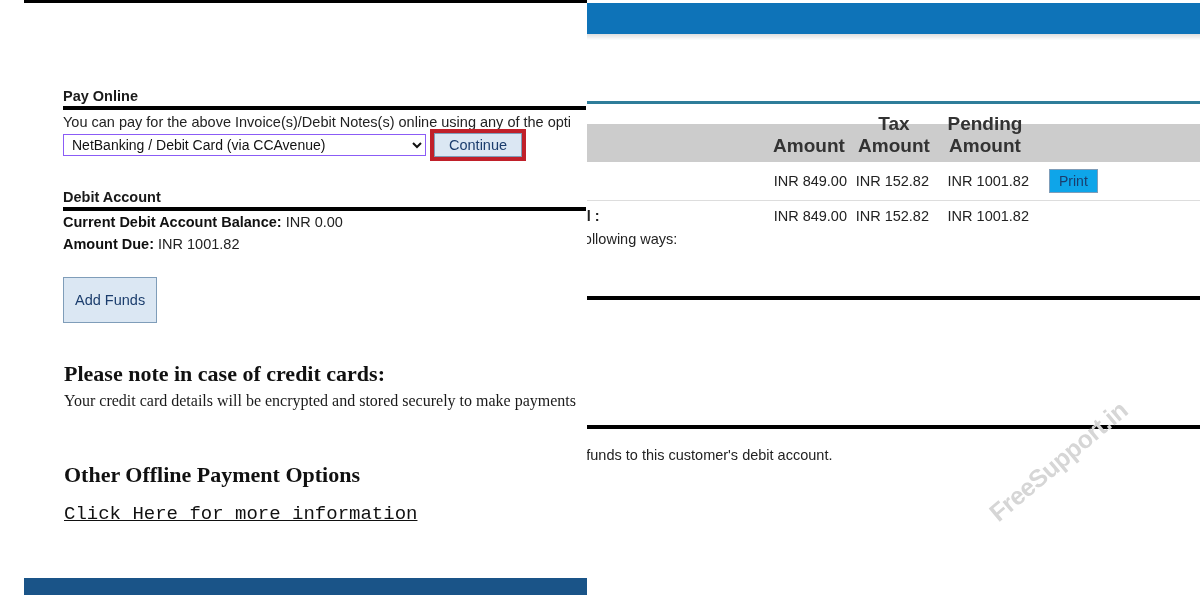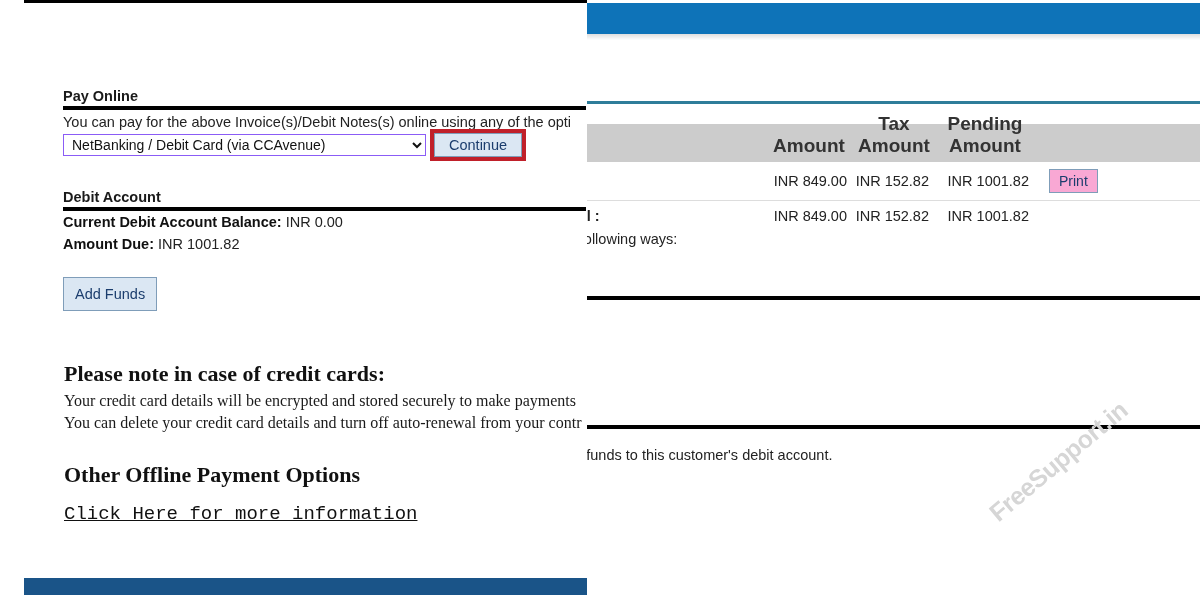--- a/index.html
+++ b/index.html
@@ -93,21 +93,21 @@
     width: 365px;
     text-align: center;
     padding-right: 8px;
     font-size: 14.5px;
     font-weight: bold;
     color: #222222;
     box-sizing: border-box;
   }
   #print-btn {
     margin-left: 14px;
-    background: #f9a8d4;
+    background: #0ea5e9;
     border: 1px solid #7f9db9;
     color: #1b3d6d;
     font-size: 14px;
     font-family: "Liberation Sans", sans-serif;
     padding: 3px 9px;
     cursor: pointer;
   }
 
   .bg-text {
     position: absolute;
@@ -226,21 +226,21 @@
   .lbl-b { font-weight: bold; color: #111111; }
 
   #addfunds-btn {
     position: absolute;
     left: 39px; top: 274px;
     background: #dbe7f3;
     border: 1px solid #7f9db9;
     color: #1b3d6d;
     font-size: 14.5px;
     font-family: "Liberation Sans", sans-serif;
-    padding: 8px 11px;
+    padding: 14px 11px;
     cursor: pointer;
   }
 
   
   #cc-note {
     position: absolute;
     left: 40px; top: 358px;
     font-family: "Liberation Serif", serif;
   }
   #cc-note h2 {
@@ -359,21 +359,20 @@
       <span class="lbl-b">Amount Due:</span>
       <span>INR 1001.82</span>
     </div>
 
 
     <button id="addfunds-btn">Add Funds</button>
 
     <div id="cc-note">
       <h2>Please note in case of credit cards:</h2>
       <p>Your credit card details will be encrypted and stored securely to make payments</p>
-      <p>You can delete your credit card details and turn off auto-renewal from your contr</p>
     </div>
 
     <div id="t-offline">Other Offline Payment Options</div>
     <a id="click-here">Click Here for more information</a>
 
     <div id="fg-bottombar"></div>
   </div>
 
 </div>
 

